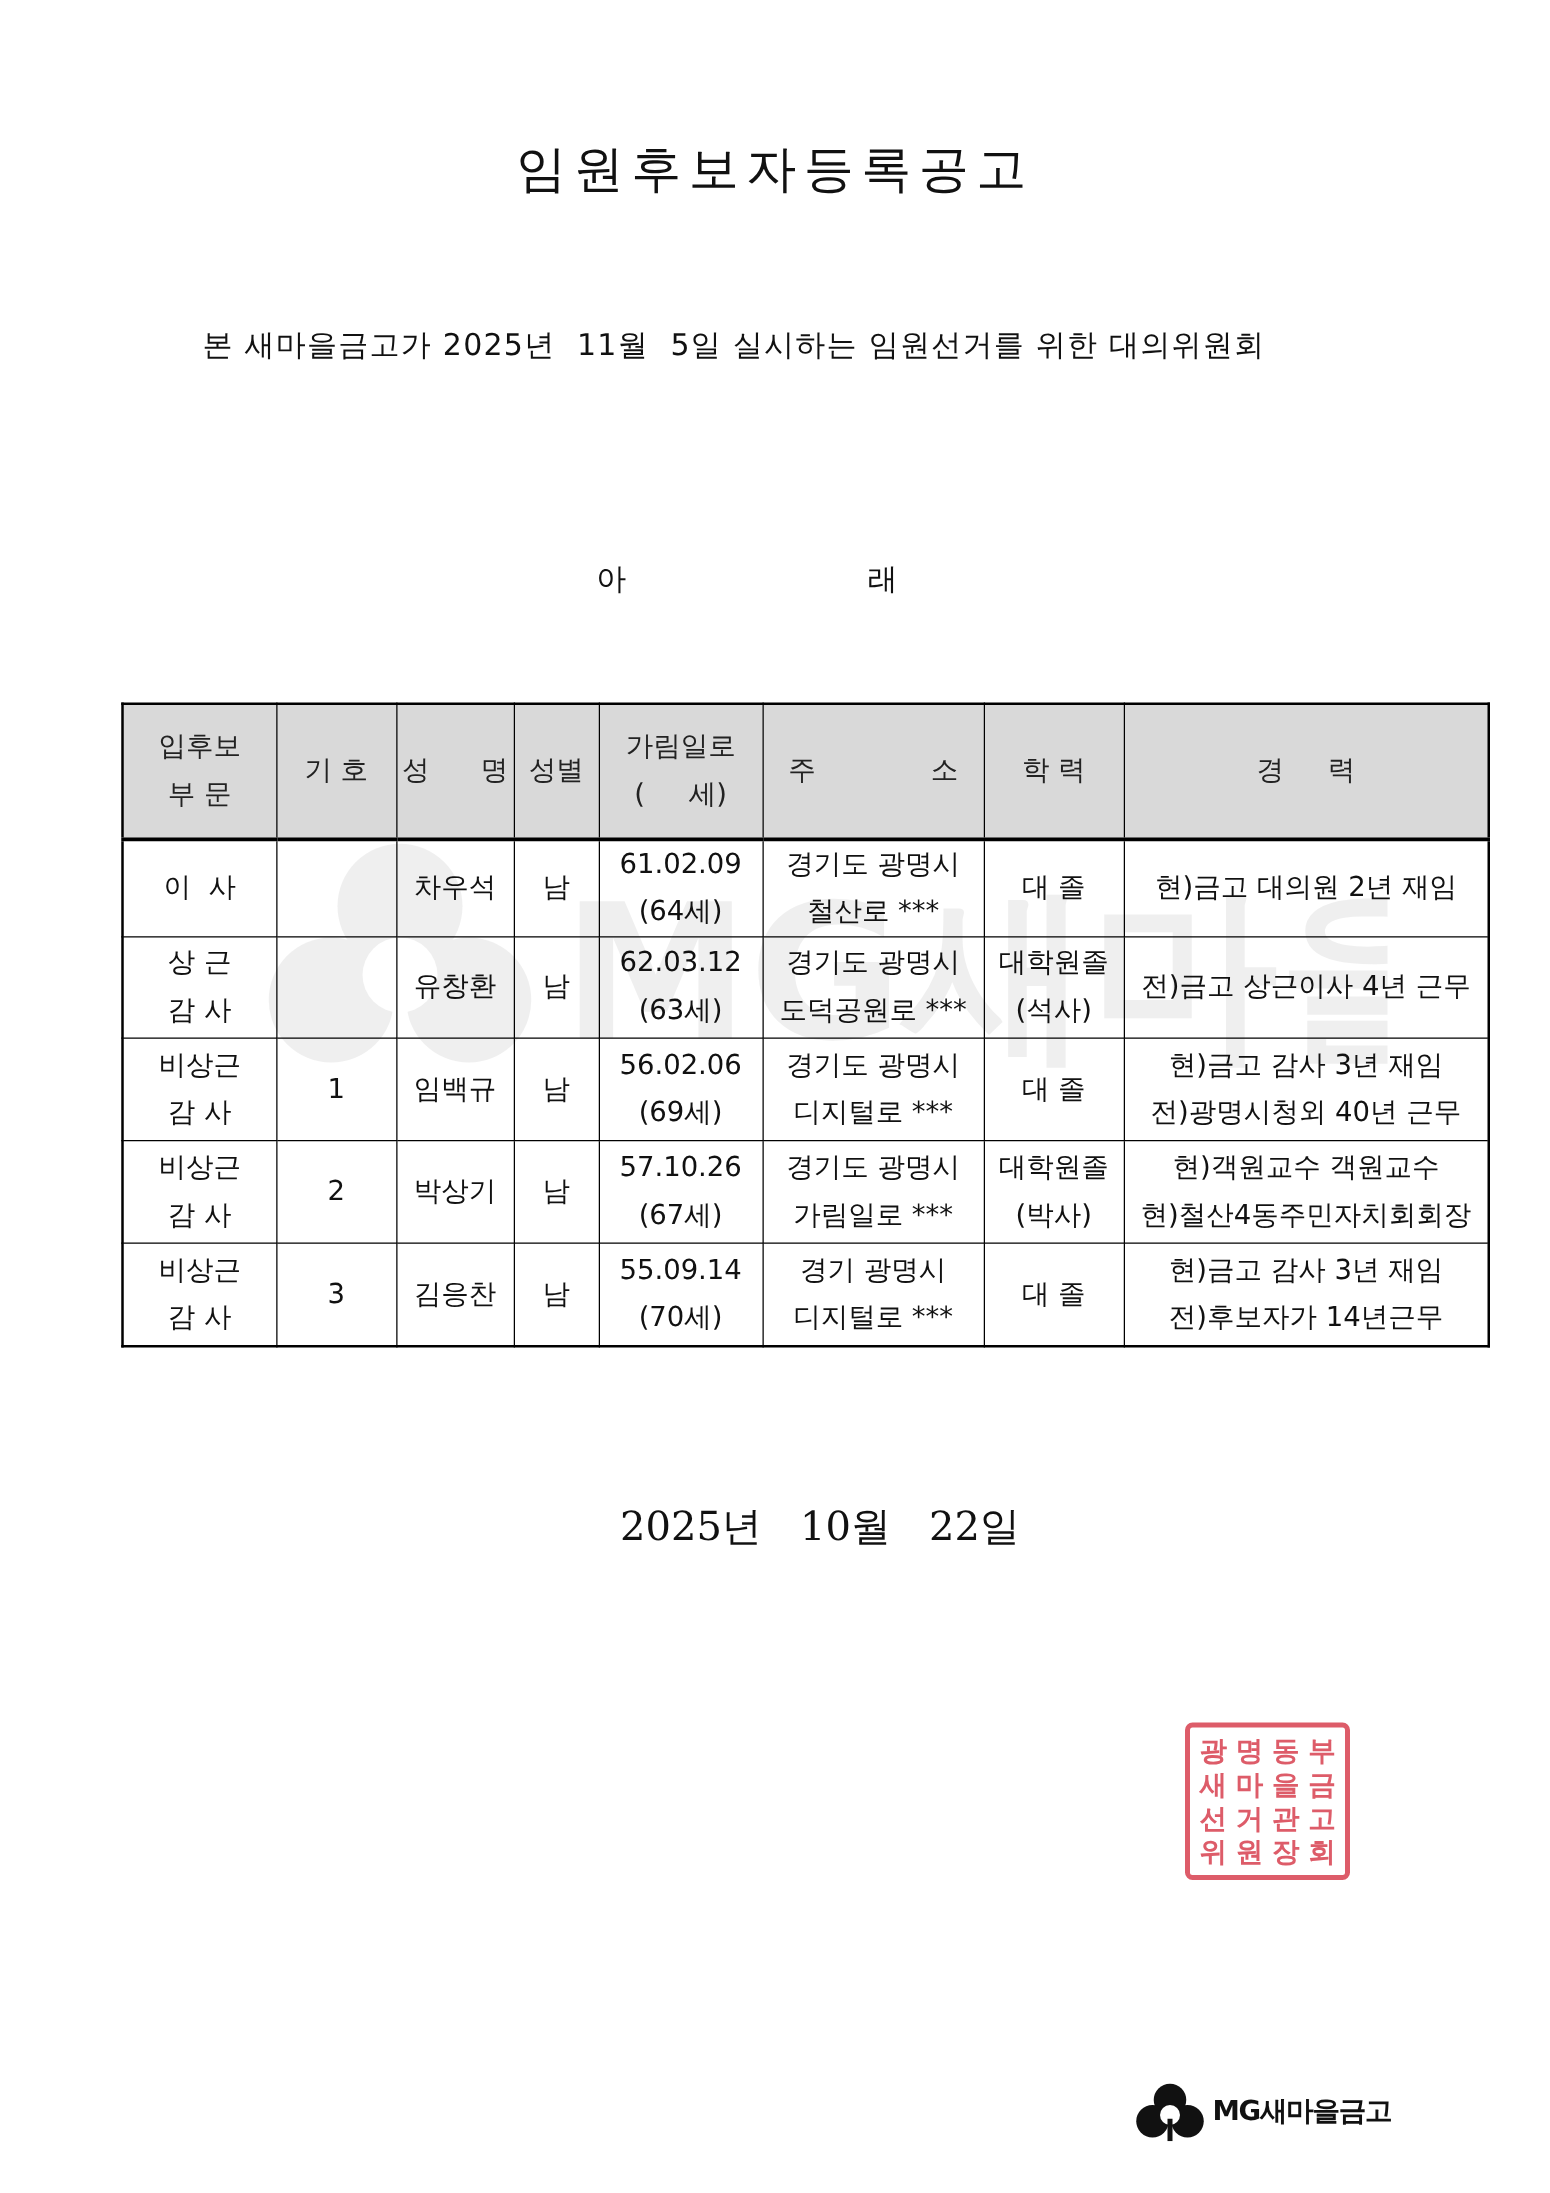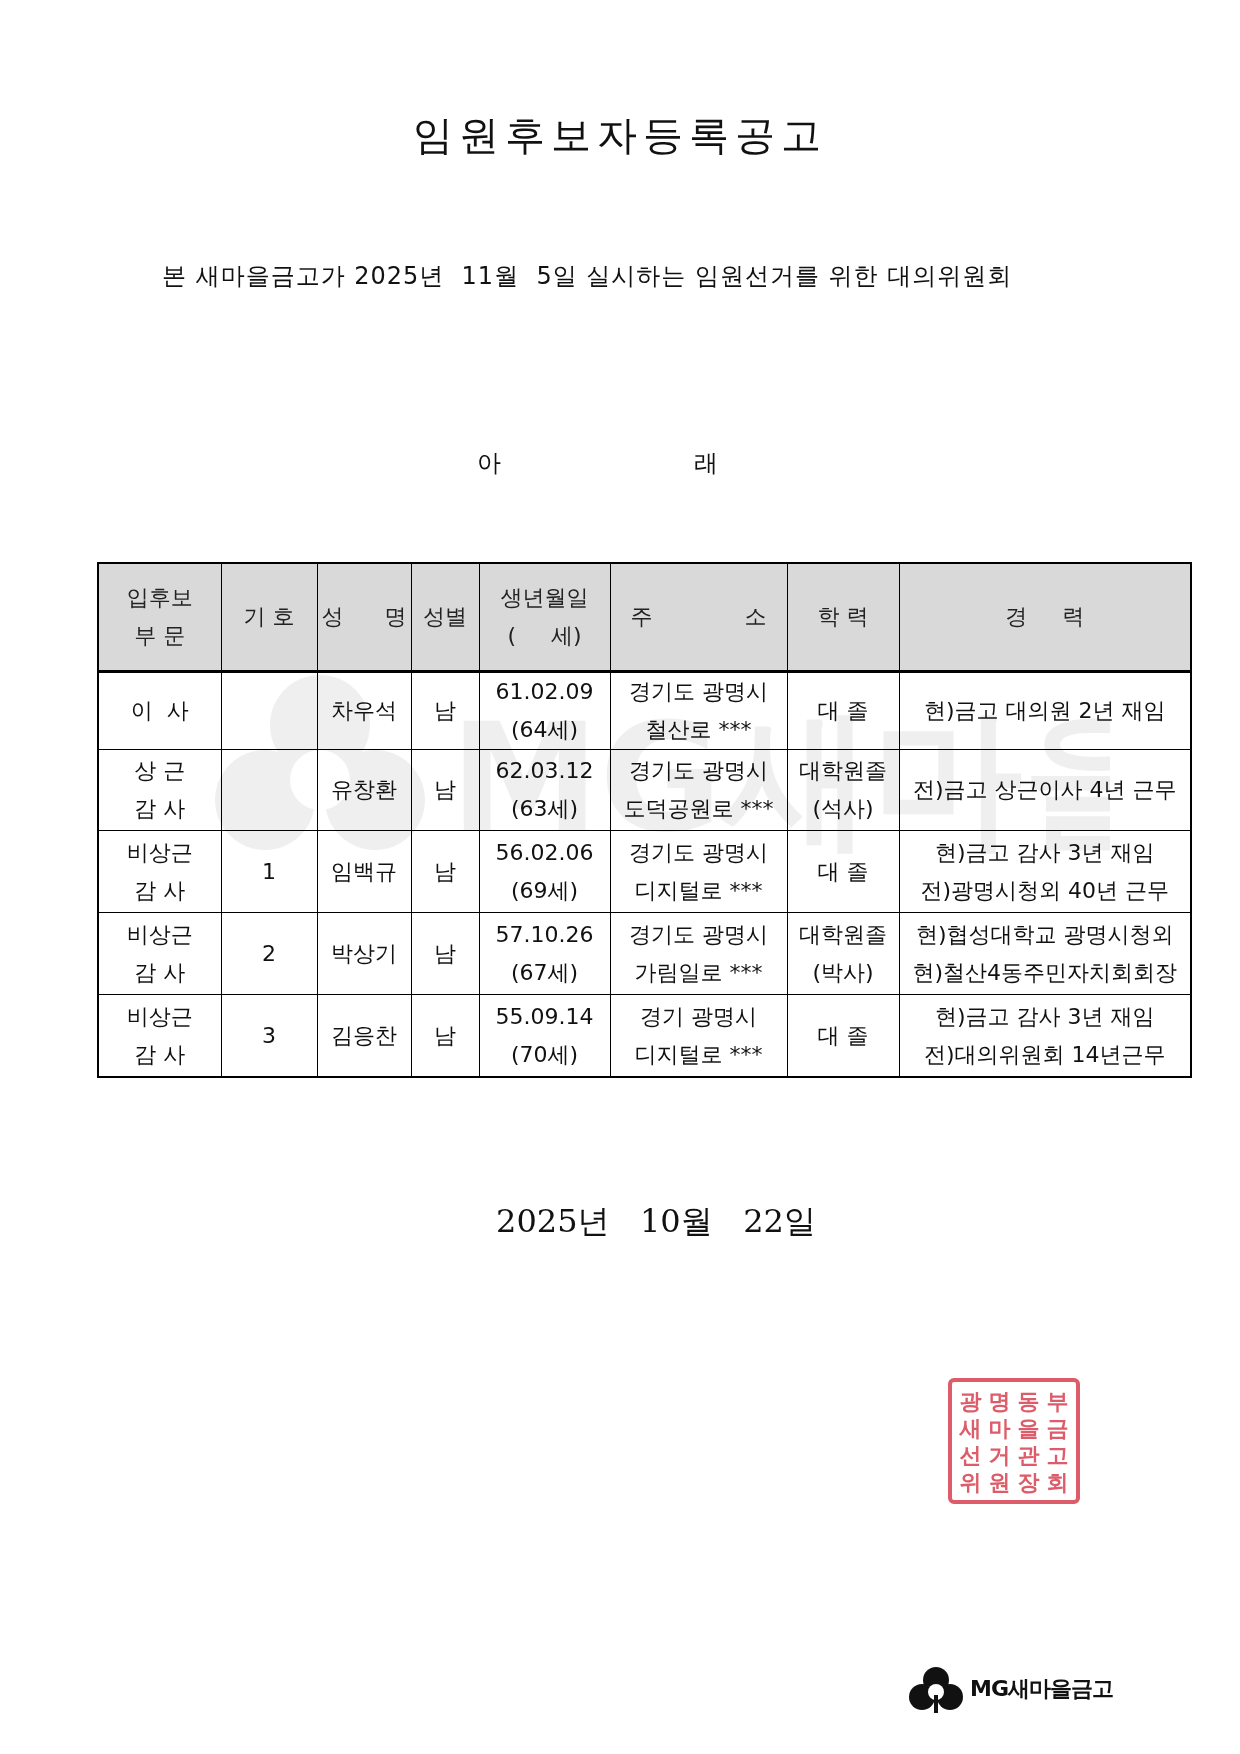--- a/index.html
+++ b/index.html
@@ -96,21 +96,21 @@
         </th>
         <th>기 호</th>
         <th>
           <div class="h-name">
               <span>성</span>
               <span>명</span>
             </div>
         </th>
         <th>성별</th>
         <th class="cell-lines">
-          <span>생년월일</span>
+          <span>가림일로</span>
             <span style="white-space:pre">(     세)</span>
         </th>
         <th>
           <div class="h-addr">
               <span>주</span>
               <span>소</span>
             </div>
         </th>
         <th>학 력</th>
         <th style="white-space:pre">경     력</th>
@@ -205,21 +205,21 @@
           </td>
         <td class="cell-lines">
             <span>경기도 광명시</span>
             <span>가림일로 ***</span>
           </td>
         <td class="cell-lines">
             <span>대학원졸</span>
             <span>(박사)</span>
           </td>
         <td class="cell-lines career">
-            <span>현)협성대학교 광명시청외</span>
+            <span>현)객원교수 객원교수</span>
             <span>현)철산4동주민자치회회장</span>
           </td>
       </tr>
 
       <tr class="row5">
         <td class="cell-lines">
             <span>비상근</span>
             <span>감 사</span>
           </td>
         <td>3</td>
@@ -231,21 +231,21 @@
           </td>
         <td class="cell-lines">
             <span>경기 광명시</span>
             <span>디지털로 ***</span>
           </td>
         <td class="cell-lines">
             <span>대 졸</span>
           </td>
         <td class="cell-lines career">
             <span>현)금고 감사 3년 재임</span>
-            <span>전)대의위원회 14년근무</span>
+            <span>전)후보자가 14년근무</span>
           </td>
       </tr>
     </tbody>
   </table>
 
   <div class="date">2025년   10월   22일</div>
 
 
   <div class="seal">
       <span>광</span>

